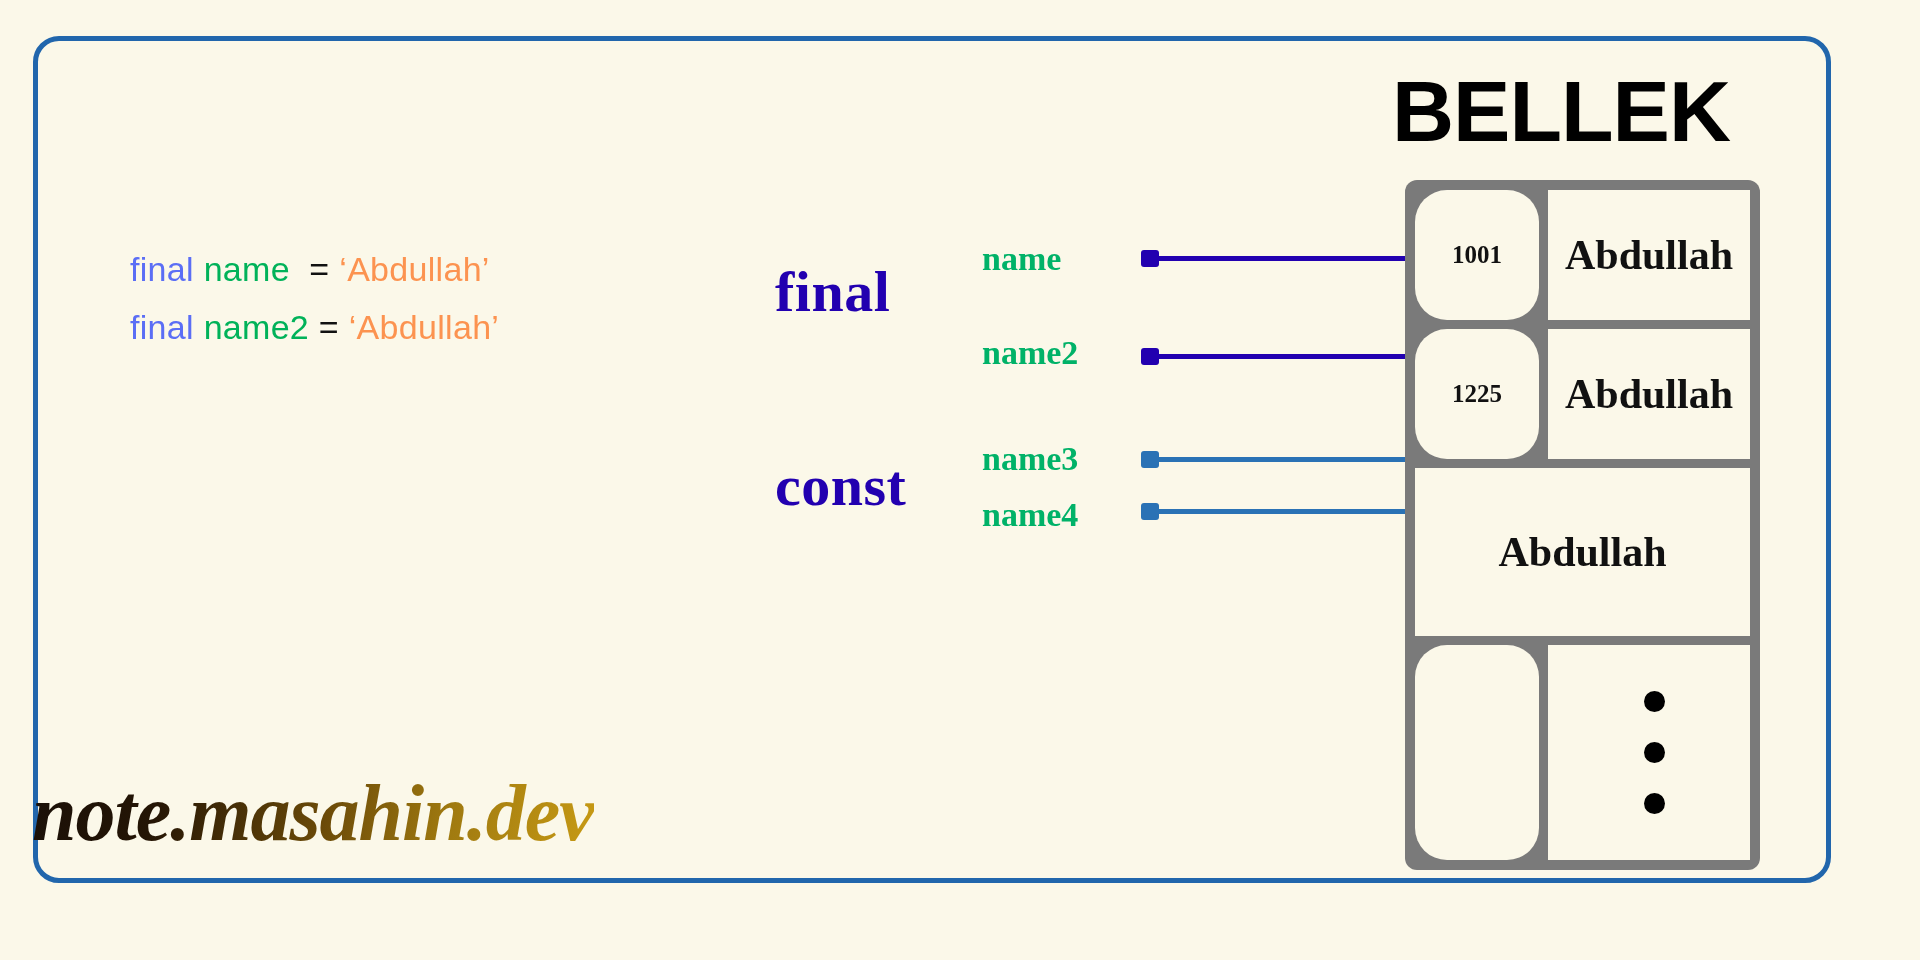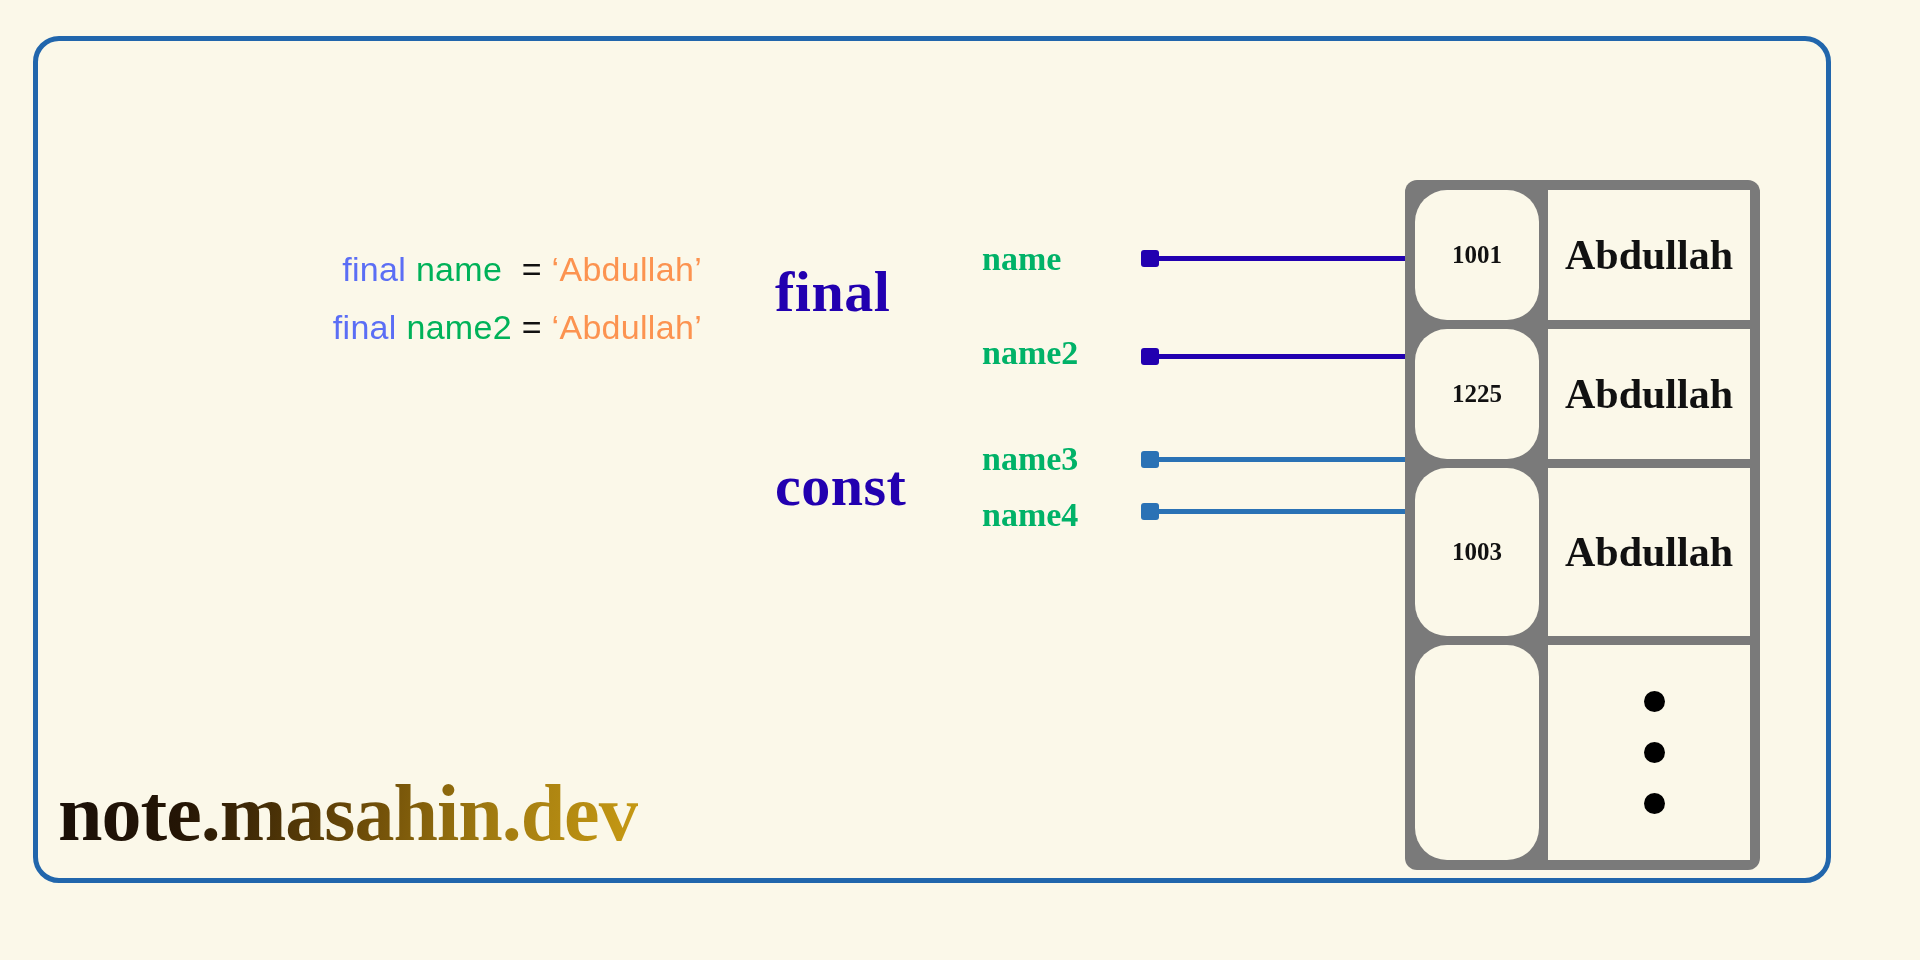--- a/index.html
+++ b/index.html
@@ -28,24 +28,23 @@
     height: 847px;
     border: 5px solid #2166ac;
     border-radius: 26px;
     box-sizing: border-box;
     background: transparent;
   }
 
   
   #code-block {
     position: absolute;
-    left: 142px;
+    left: 130px;
     top: 240px;
     width: 560px;
-    text-align: right;
   }
   .code-line {
     font-family: "Liberation Sans", sans-serif;
     font-size: 34px;
     line-height: 58px;
     white-space: pre;
     letter-spacing: 0.3px;
   }
   .kw      { color: #5b6ef5; }
   .ident   { color: #00b259; }
@@ -177,23 +176,24 @@
   .dot {
     width: 21px;
     height: 21px;
     border-radius: 50%;
     background: #000;
   }
 
   
   #watermark {
     position: absolute;
-    left: 58px;
+    left: 32px;
     top: 768px;
     font-family: "Liberation Serif", serif;
+    font-style: italic;
     font-weight: bold;
     font-size: 80px;
     letter-spacing: -1px;
     background: linear-gradient(100deg, #1a1008 0%, #241505 22%, #6b4a08 52%, #a07a10 74%, #c79a14 100%);
     -webkit-background-clip: text;
     background-clip: text;
     color: transparent;
     -webkit-text-fill-color: transparent;
     white-space: nowrap;
   }
@@ -233,32 +233,32 @@
     <span class="node left" style="background: rgb(42, 114, 181);"></span>
     <span class="wire" style="background: rgb(42, 114, 181); width: 267px;"></span>
     <span class="node right" style="background: rgb(42, 114, 181);"></span>
   </div>
   <div class="connector" id="conn-name4">
     <span class="node left" style="background: rgb(42, 114, 181);"></span>
     <span class="wire" style="background: rgb(42, 114, 181); width: 267px;"></span>
     <span class="node right" style="background: rgb(42, 114, 181);"></span>
   </div>
 
+  <div id="bellek-title">BELLEK</div>
 
   <div id="memory-table" style="background: rgb(122, 122, 122);">
     <div class="mem-row r1">
       <div class="mem-addr" style="background: rgb(251, 248, 233);">1001</div>
       <div class="mem-val" style="background: rgb(251, 248, 233);">Abdullah</div>
     </div>
     <div class="mem-row r2">
       <div class="mem-addr" style="background: rgb(251, 248, 233);">1225</div>
       <div class="mem-val" style="background: rgb(251, 248, 233);">Abdullah</div>
     </div>
     <div class="mem-row r3">
-      <div class="mem-addr" style="background: rgb(251, 248, 233);">1003</div>
       <div class="mem-val" style="background: rgb(251, 248, 233);">Abdullah</div>
     </div>
     <div class="mem-row r4">
       <div class="mem-addr" style="background: rgb(251, 248, 233);"></div>
       <div class="mem-val" style="background: rgb(251, 248, 233);">
         <div class="dots">
           <span class="dot"></span>
           <span class="dot"></span>
           <span class="dot"></span>
         </div>

